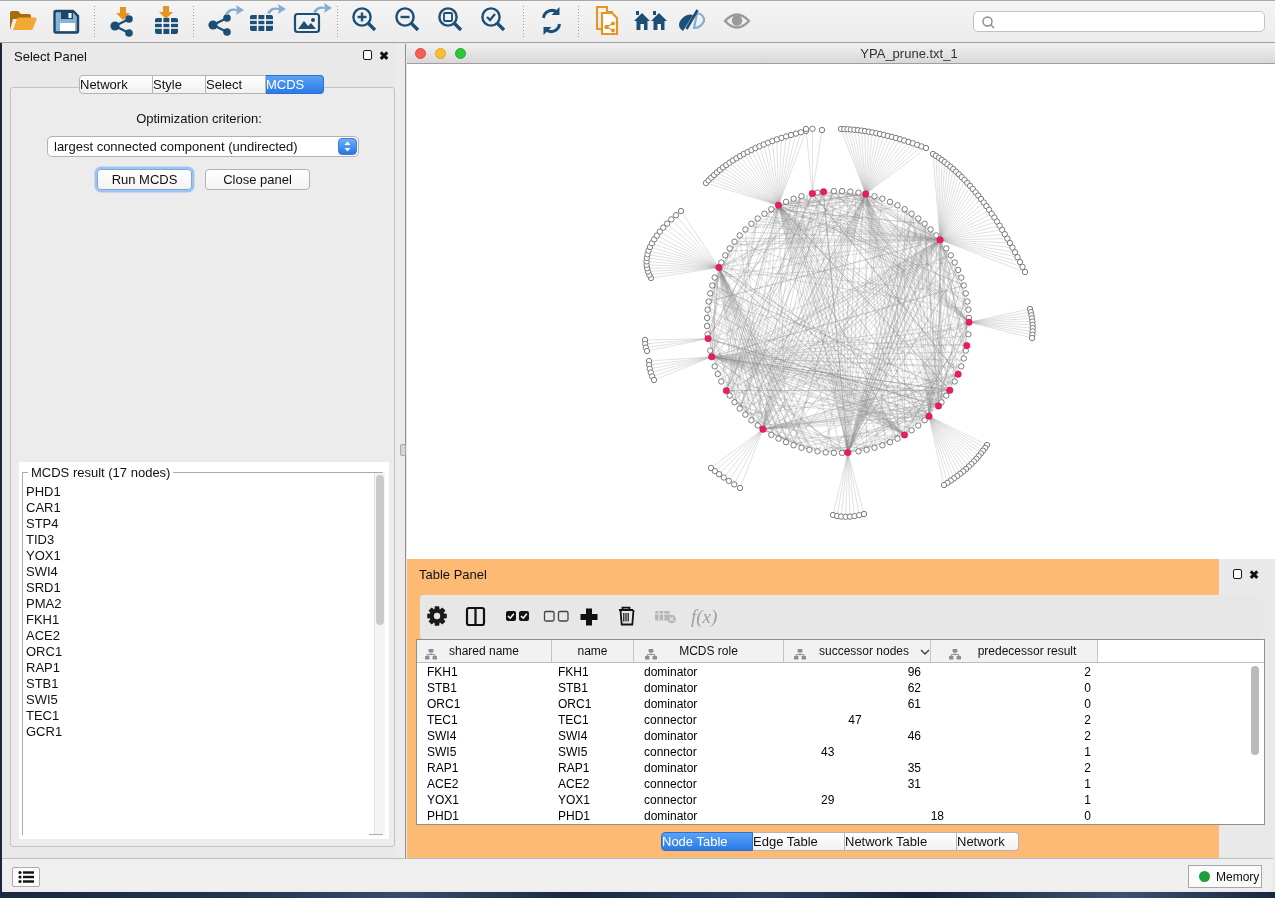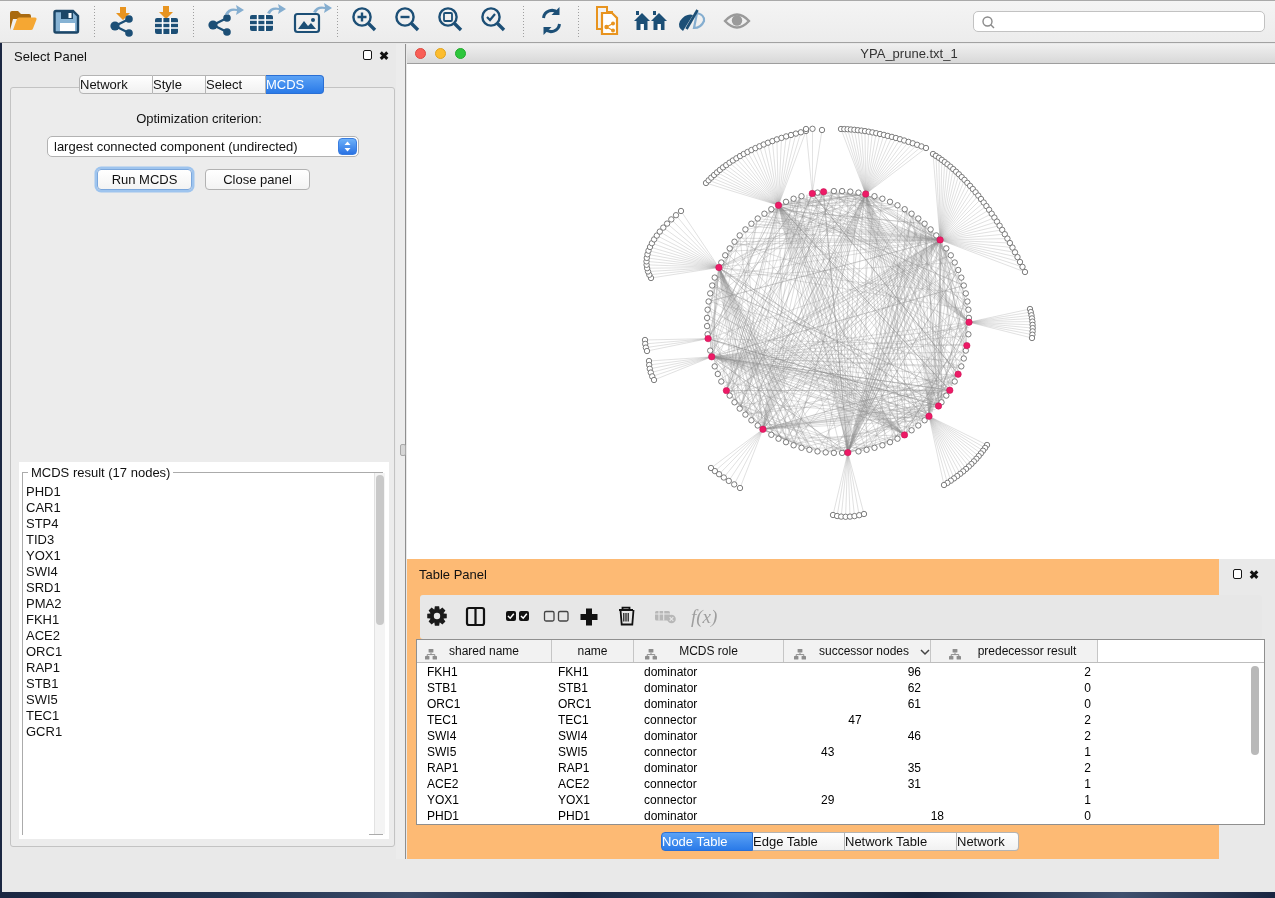--- a/index.html
+++ b/index.html
@@ -1246,12 +1246,30 @@
         </div>
   </div>
   <div class="seg" id="bottabs">
     <div class="sel" style="width:92px">Node Table</div>
         <div style="width:92px">Edge Table</div>
     <div style="width:112px">Network Table</div>
         <div style="width:62px">Network</div>
   </div>
 </div>
 
+<div id="statusbar">
+  <div id="listbtn">
+        <svg width="16" height="14" style="position:absolute;left:5px;top:2px">
+          <g fill="#111">
+            <circle cx="2" cy="2.5" r="1.6"></circle>
+            <circle cx="2" cy="7" r="1.6"></circle>
+            <circle cx="2" cy="11.5" r="1.6"></circle>
+            <rect x="5" y="1.3" width="11" height="2.4"></rect>
+            <rect x="5" y="5.8" width="11" height="2.4"></rect>
+            <rect x="5" y="10.3" width="11" height="2.4"></rect>
+          </g>
+        </svg>
+      </div>
+  <div id="membtn">
+        <span style="position:absolute;left:10px;top:5px;width:11px;height:11px;border-radius:50%;background:#1d9e3c"></span>
+        <span style="position:absolute;left:27px;top:4px">Memory</span>
+      </div>
+</div>
 </div>
 </body></html>

